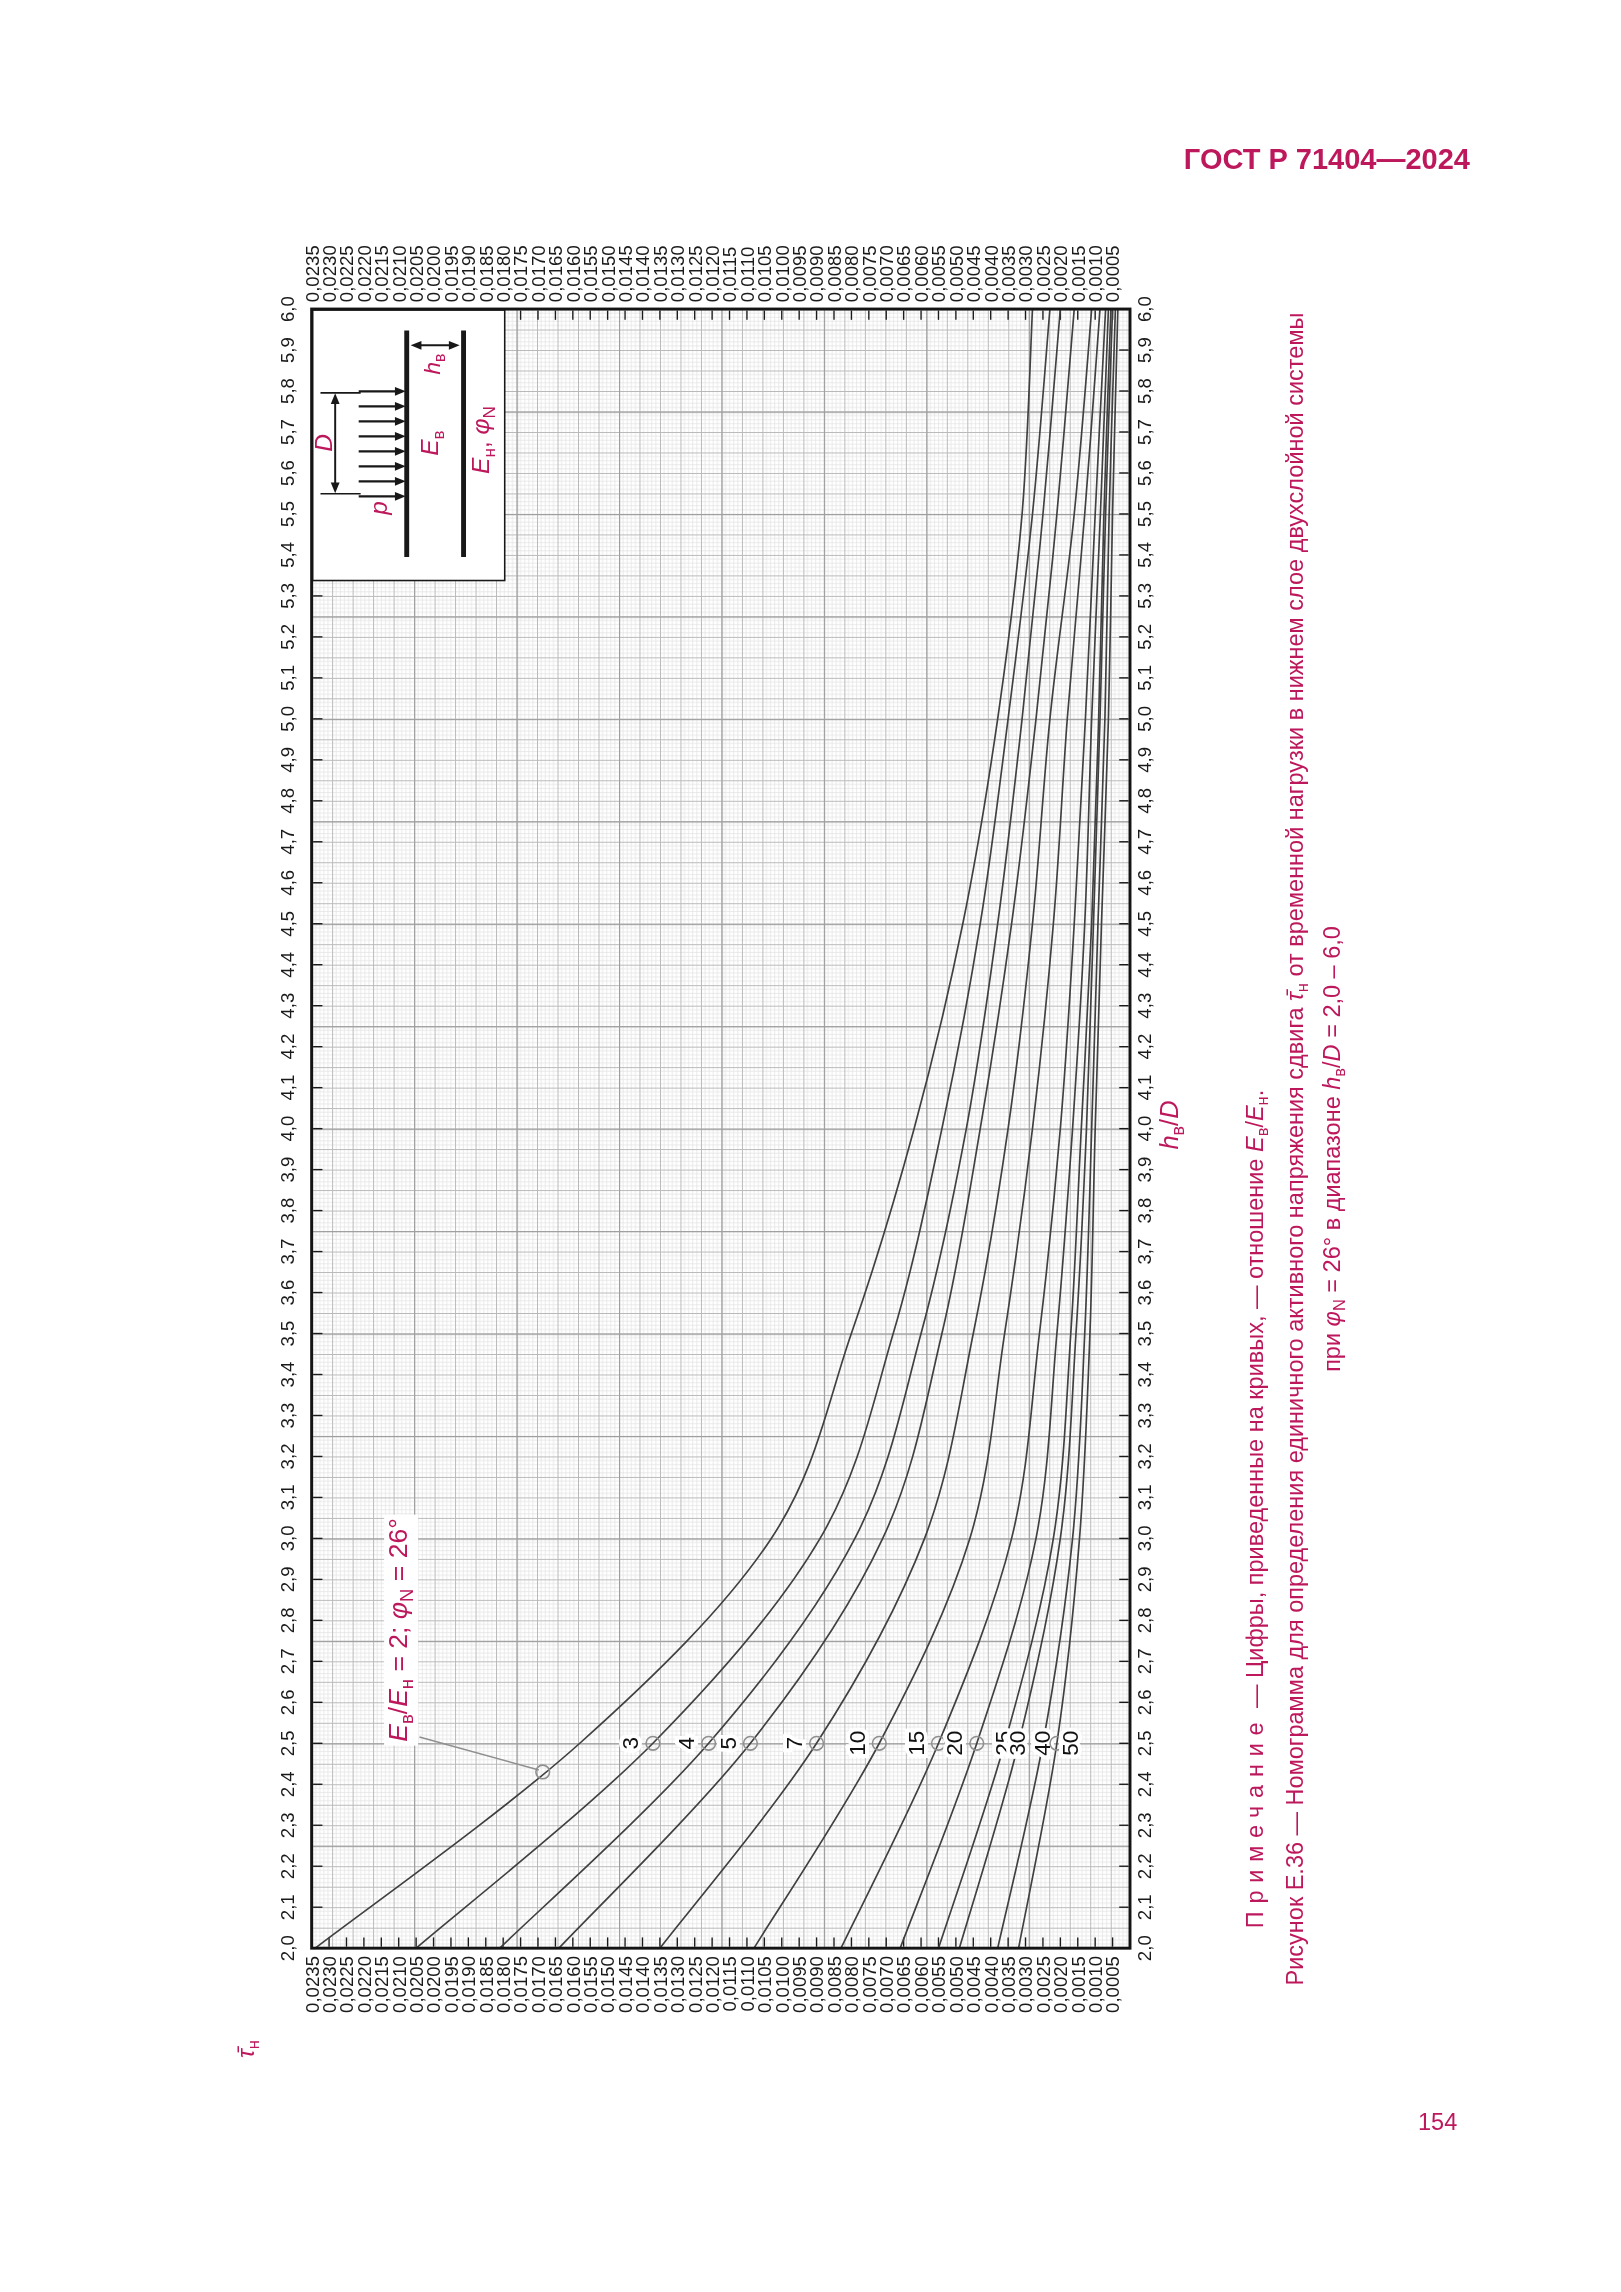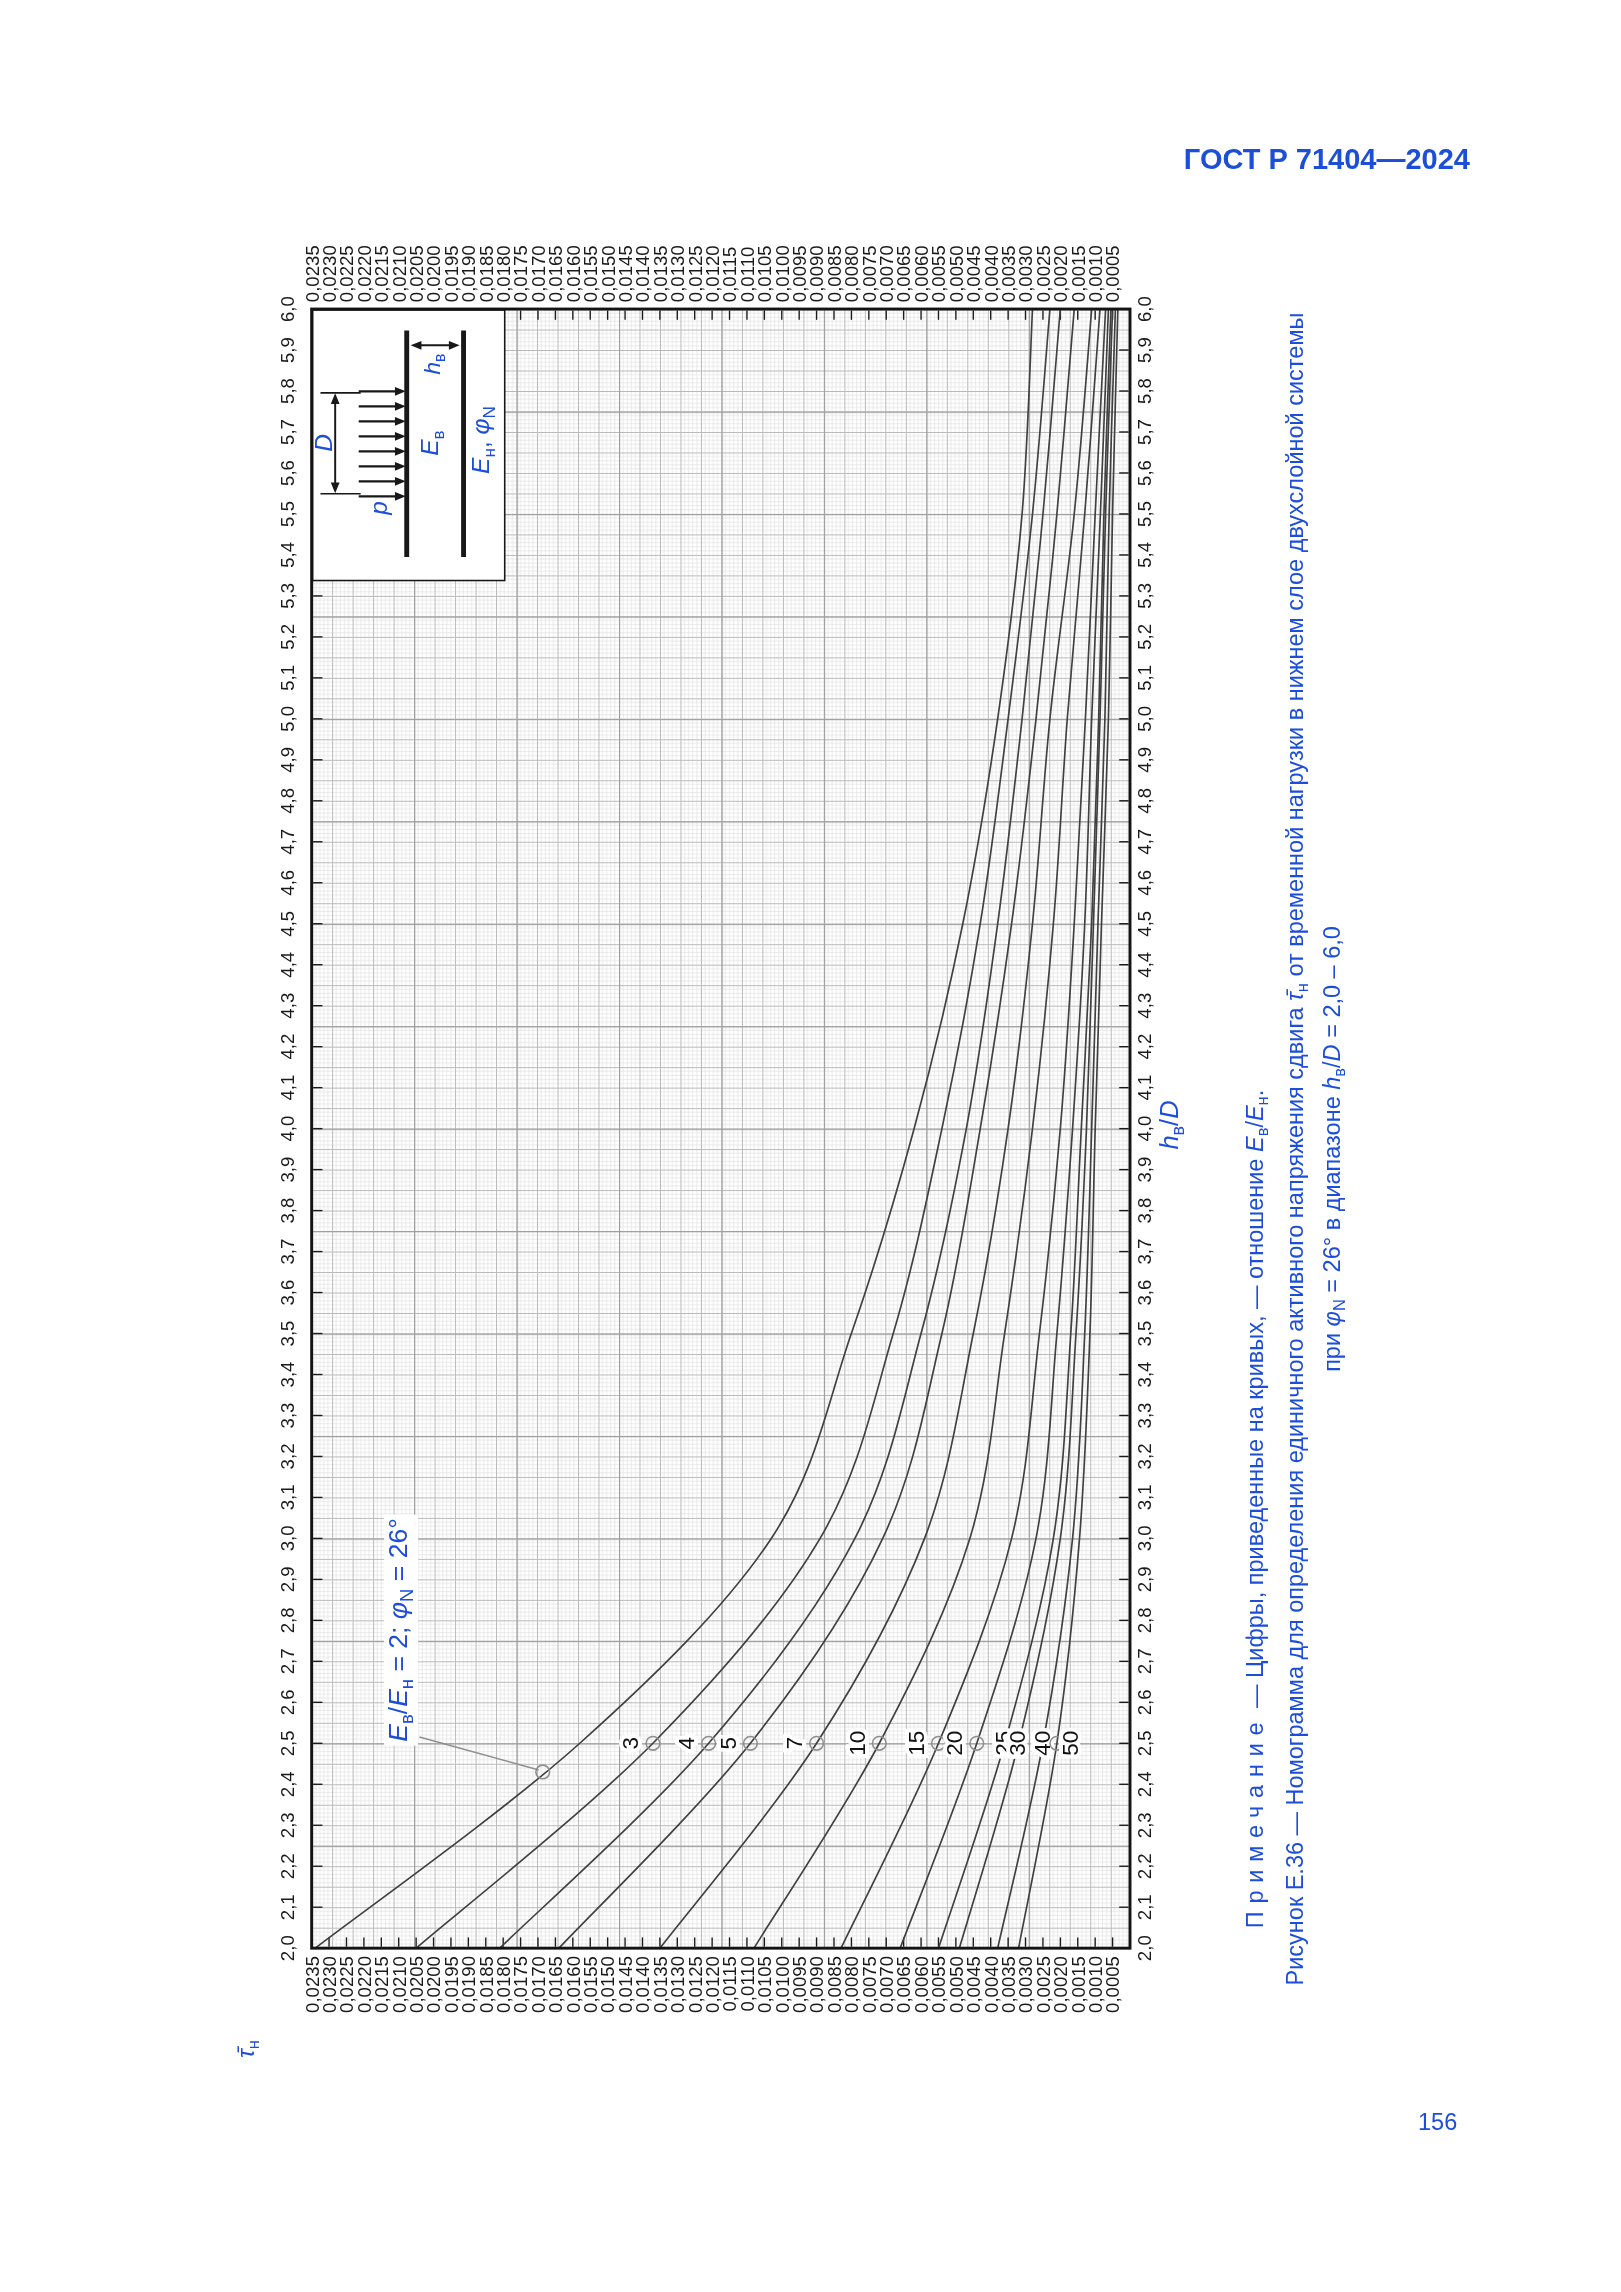--- a/index.html
+++ b/index.html
@@ -1,17 +1,17 @@
 <!DOCTYPE html>
 <html><head>
 <meta charset="utf-8">
 <style>
   html,body{margin:0;padding:0;background:#888;}
   .page{position:relative;width:1621px;height:2293px;background:#ffffff;
-        font-family:"Liberation Sans",sans-serif;color:#1d4ed8;overflow:hidden;}
+        font-family:"Liberation Sans",sans-serif;color:#be185d;overflow:hidden;}
   svg{position:absolute;left:0;top:0;}
   .doc-header{position:absolute;top:143px;right:151px;font-size:29px;font-weight:bold;
               white-space:nowrap;}
   .page-number{position:absolute;left:1418px;top:2109px;font-size:23.5px;}
   .rlabel{position:absolute;white-space:nowrap;line-height:1.05;
           transform:translate(-50%,-50%) rotate(-90deg);}
   .rlabel i{font-style:italic;}
   sub{font-size:0.7em;}
   .callout-label{left:401px;top:1630px;font-size:26.5px;background:#fff;padding:1px 3.9px;}
   .axis-title-x{left:1172px;top:1125px;font-size:25.5px;}
@@ -496,15 +496,15 @@
   <div class="rlabel inset-p"><i>p</i></div>
   <div class="rlabel inset-Ev"><i>E</i><sub>в</sub></div>
   <div class="rlabel inset-En"><i>E</i><sub>н</sub>, <i>φ</i><sub>N</sub></div>
   <div class="rlabel inset-hv"><i>h</i><sub>в</sub></div>
 
   <div class="rlabel note-line"><span class="spaced">Примечание</span><span> — Цифры, приведенные на кривых, — отношение <i>E</i><sub>в</sub>/<i>E</i><sub>н</sub>.</span></div>
 
   <div class="rlabel fig-line1">Рисунок Е.36 — Номограмма для определения единичного активного напряжения сдвига <i>τ̄</i><sub>н</sub> от временной нагрузки в нижнем слое двухслойной системы</div>
   <div class="rlabel fig-line2">при <i>φ</i><sub>N</sub> = 26° в диапазоне <i>h</i><sub>в</sub>/<i>D</i> = 2,0 – 6,0</div>
 
-  <div class="page-number">156</div>
+  <div class="page-number">154</div>
 </div>
 
 
 </body></html>

